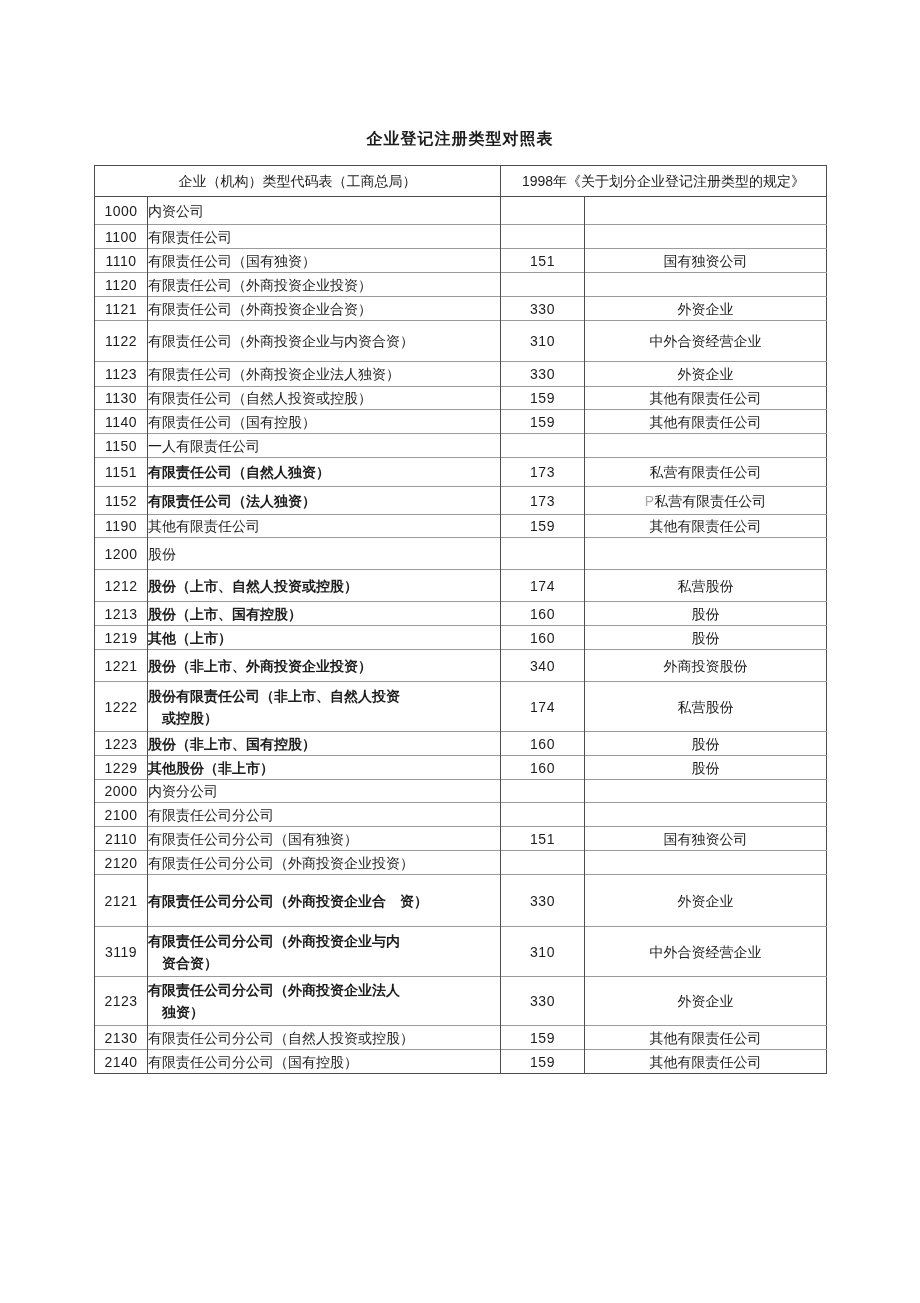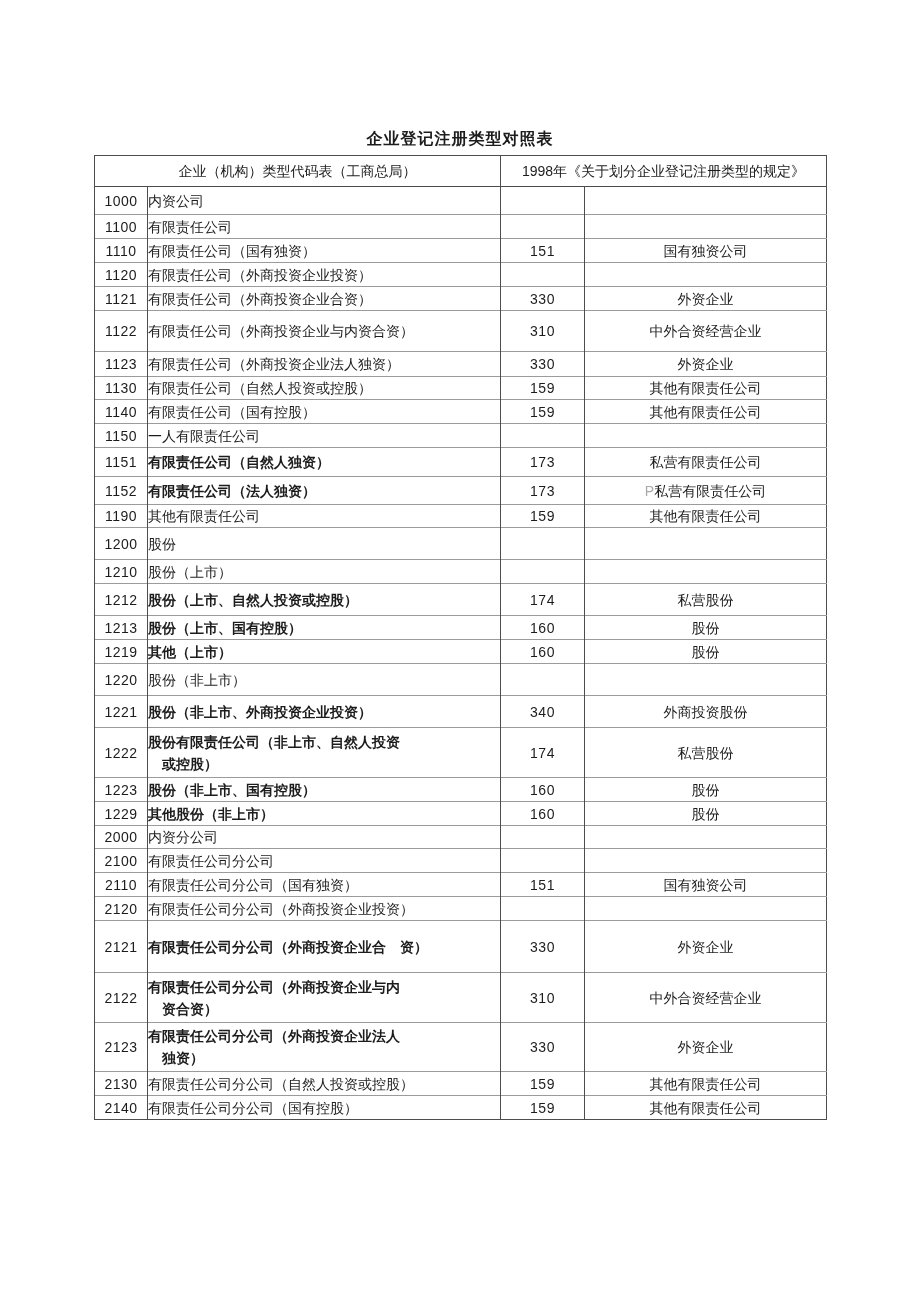--- a/index.html
+++ b/index.html
@@ -8,21 +8,21 @@
     font-family:"Liberation Sans","DejaVu Sans",sans-serif;
     color:#1c1c1c;
     -webkit-font-smoothing:antialiased;
   }
   .page{padding-top:129px;}
   .doc-title{
     width:732px;margin-left:94px;
     text-align:center;
     font-size:16px;font-weight:bold;line-height:20px;
     letter-spacing:1px;
-    margin-bottom:6px;
+    margin-bottom:16px;
   }
   table.cmp{
     margin-left:94px;
     width:732px;
     border-collapse:collapse;
     table-layout:fixed;
     border:1px solid #4d4d4d;
   }
   table.cmp td{
     border-left:1px solid #4d4d4d;
@@ -164,26 +164,20 @@
       <td class="d2">其他有限责任公司</td>
     </tr>
 
     <tr style="height:32px">
       <td class="code">1200</td>
       <td class="d i1 vt">股份</td>
       <td class="code2"></td>
       <td class="d2"></td>
     </tr>
 
-    <tr style="height:24px">
-      <td class="code">1210</td>
-      <td class="d i2">股份（上市）</td>
-      <td class="code2"></td>
-      <td class="d2"></td>
-    </tr>
 
 
     <tr style="height:32px">
       <td class="code">1212</td>
       <td class="d i3">股份（上市、自然人投资或控股）</td>
       <td class="code2">174</td>
       <td class="d2">私营股份</td>
     </tr>
 
     <tr style="height:24px">
@@ -193,26 +187,20 @@
       <td class="d2">股份</td>
     </tr>
 
     <tr style="height:24px">
       <td class="code">1219</td>
       <td class="d i3">其他（上市）</td>
       <td class="code2">160</td>
       <td class="d2">股份</td>
     </tr>
 
-    <tr style="height:32px">
-      <td class="code">1220</td>
-      <td class="d i2 vt">股份（非上市）</td>
-      <td class="code2"></td>
-      <td class="d2"></td>
-    </tr>
 
     <tr style="height:32px">
       <td class="code">1221</td>
       <td class="d i3">股份（非上市、外商投资企业投资）</td>
       <td class="code2">340</td>
       <td class="d2">外商投资股份</td>
     </tr>
 
     <tr style="height:50px">
       <td class="code">1222</td>
@@ -265,21 +253,21 @@
     </tr>
 
     <tr style="height:52px">
       <td class="code ct">2121</td>
       <td class="d i3 vb">有限责任公司分公司（外商投资企业合　资）</td>
       <td class="code2">330</td>
       <td class="d2">外资企业</td>
     </tr>
 
     <tr style="height:50px">
-      <td class="code">2122</td>
+      <td class="code">3119</td>
       <td class="d i3">有限责任公司分公司（外商投资企业与内
 　资合资）</td>
       <td class="code2">310</td>
       <td class="d2">中外合资经营企业</td>
     </tr>
 
     <tr style="height:49px">
       <td class="code">2123</td>
       <td class="d i3">有限责任公司分公司（外商投资企业法人
 　独资）</td>

